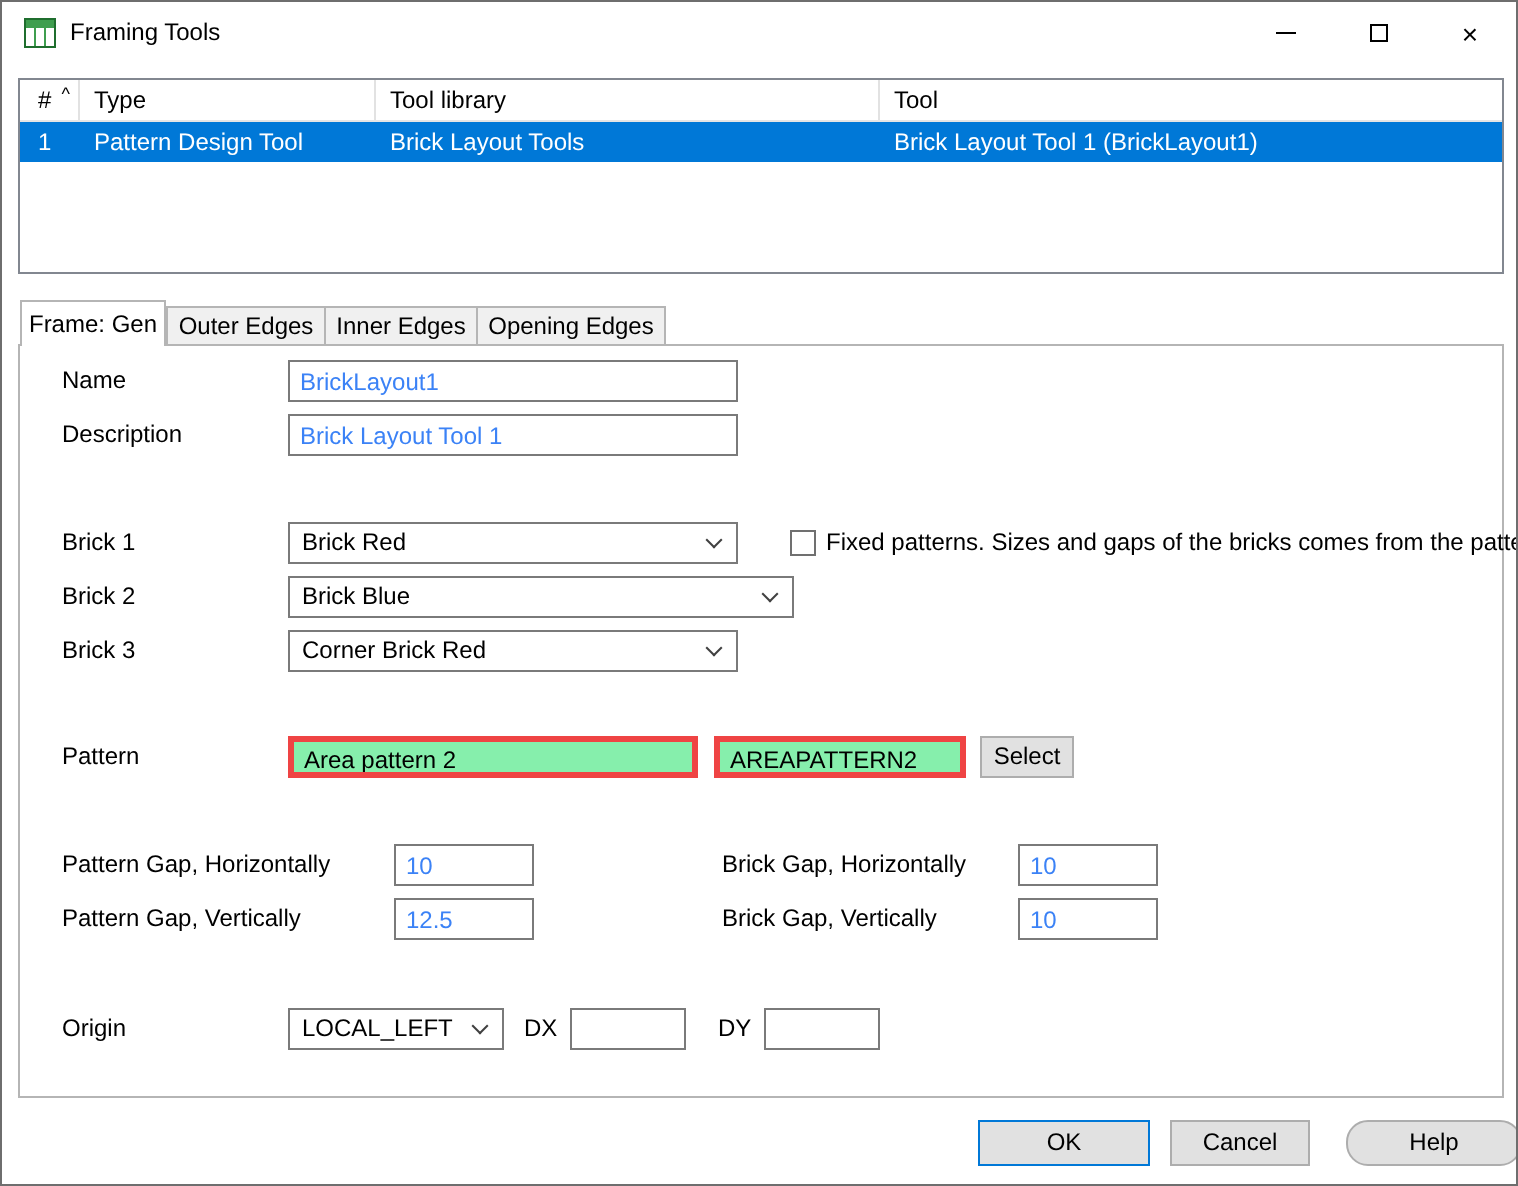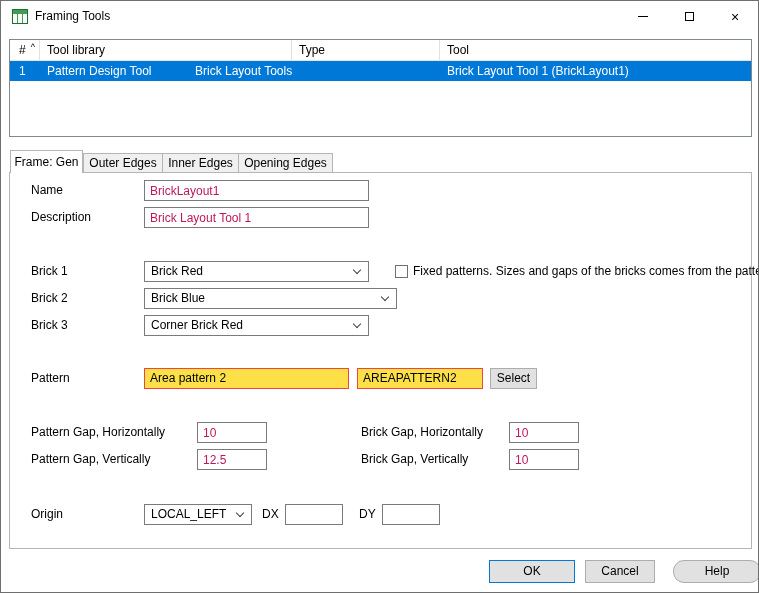--- a/index.html
+++ b/index.html
@@ -36,22 +36,22 @@
   .lcell.c2{width:148px;}
   .lcell.c3{width:252px;}
   .lcell.c4{flex:1;}
   
   .panel{position:absolute;left:8px;top:171px;width:743px;height:377px;border:1px solid #b5b5b5;background:#fff;z-index:1;}
   .tab{position:absolute;border:1px solid #b5b5b5;text-align:center;cursor:default;white-space:nowrap;}
   .tab.active{top:149px;height:23px;background:#fff;border-bottom:none;z-index:3;line-height:22px;}
   .tab.inactive{top:152px;height:19px;background:#f0f0f0;border-bottom:none;z-index:2;line-height:18px;}
   
   .lbl{position:absolute;line-height:21px;z-index:4;white-space:nowrap;}
-  .tfield{position:absolute;height:21px;border:1px solid #7a7a7a;background:#fff;padding:0 5px;font-family:inherit;font-size:12px;color:#be185d;z-index:4;}
-  .rofield{position:absolute;height:21px;border:1px solid #ef4444;background:#fde047;line-height:19px;padding:0 5px;overflow:hidden;white-space:nowrap;z-index:4;}
+  .tfield{position:absolute;height:21px;border:1px solid #7a7a7a;background:#fff;padding:0 5px;font-family:inherit;font-size:12px;color:#3b82f6;z-index:4;}
+  .rofield{position:absolute;height:21px;border:3px solid #ef4444;background:#86efac;line-height:19px;padding:0 5px;overflow:hidden;white-space:nowrap;z-index:4;}
   .combo{position:absolute;height:21px;border:1px solid #7a7a7a;background:#fff;line-height:19px;padding-left:6px;z-index:4;cursor:default;overflow:hidden;white-space:nowrap;}
   .chev{position:absolute;right:8px;top:5px;width:6px;height:6px;border-right:1px solid #404040;border-bottom:1px solid #404040;transform:rotate(45deg);}
   .checkbox{position:absolute;width:13px;height:13px;border:1px solid #707070;background:#fff;z-index:4;cursor:default;}
   .btn{position:absolute;height:23px;background:#e1e1e1;border:1px solid #adadad;line-height:21px;font-family:inherit;font-size:12px;padding:0;z-index:4;cursor:default;}
   .btn.default{border:1px solid #0078d7;}
 </style>
 </head>
 <body>
 
 <div class="window">
@@ -70,22 +70,22 @@
         <span class="max-glyph"></span>
       </button>
     <button class="winbtn close">
         <span class="close-glyph">×</span>
       </button>
   </div>
 
   <div class="toollist">
     <div class="lheader">
       <div class="hcell c1"><span>#</span><span class="sort">^</span></div>
+      <div class="hcell c2">Type</div>
       <div class="hcell c3">Tool library</div>
-      <div class="hcell c2">Type</div>
       <div class="hcell c4">Tool</div>
     </div>
     <div class="lrow">
       <div class="lcell c1">1</div>
       <div class="lcell c2">Pattern Design Tool</div>
       <div class="lcell c3">Brick Layout Tools</div>
       <div class="lcell c4">Brick Layout Tool 1 (BrickLayout1)</div>
     </div>
   </div>
 

